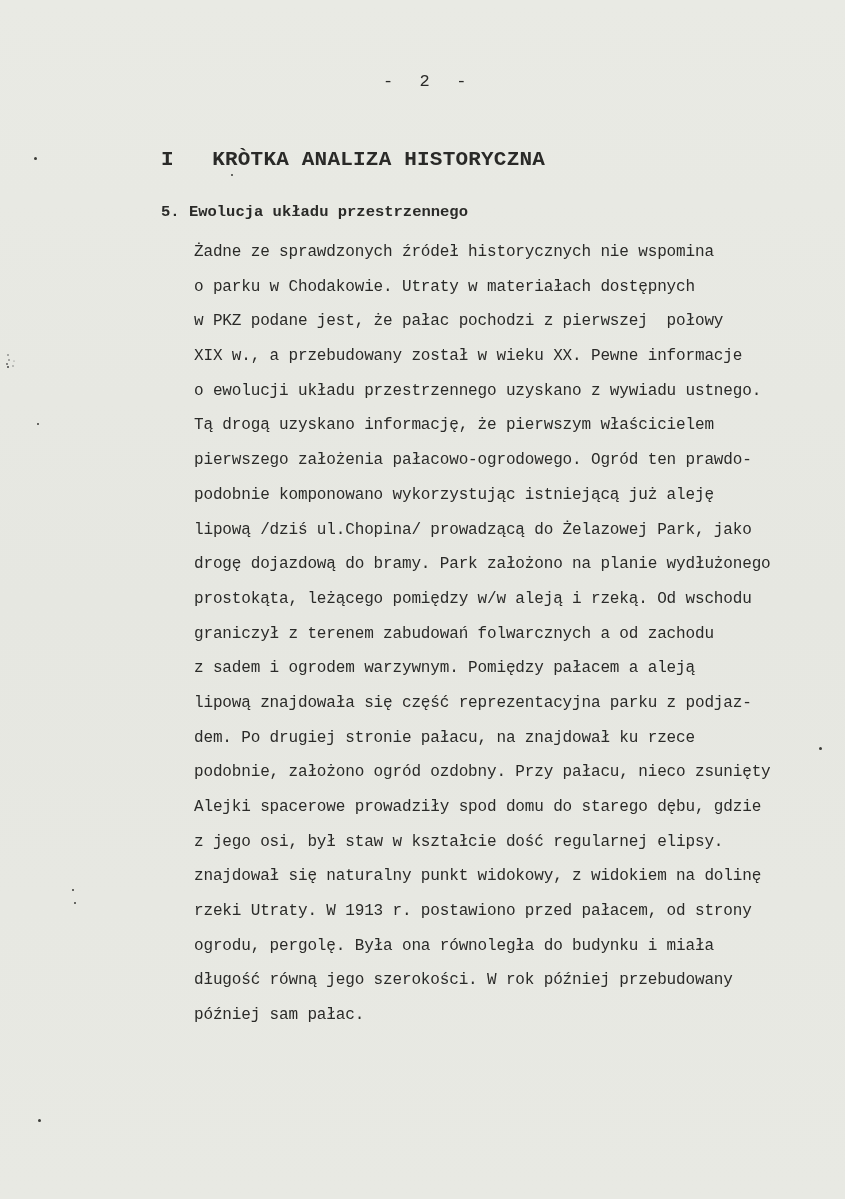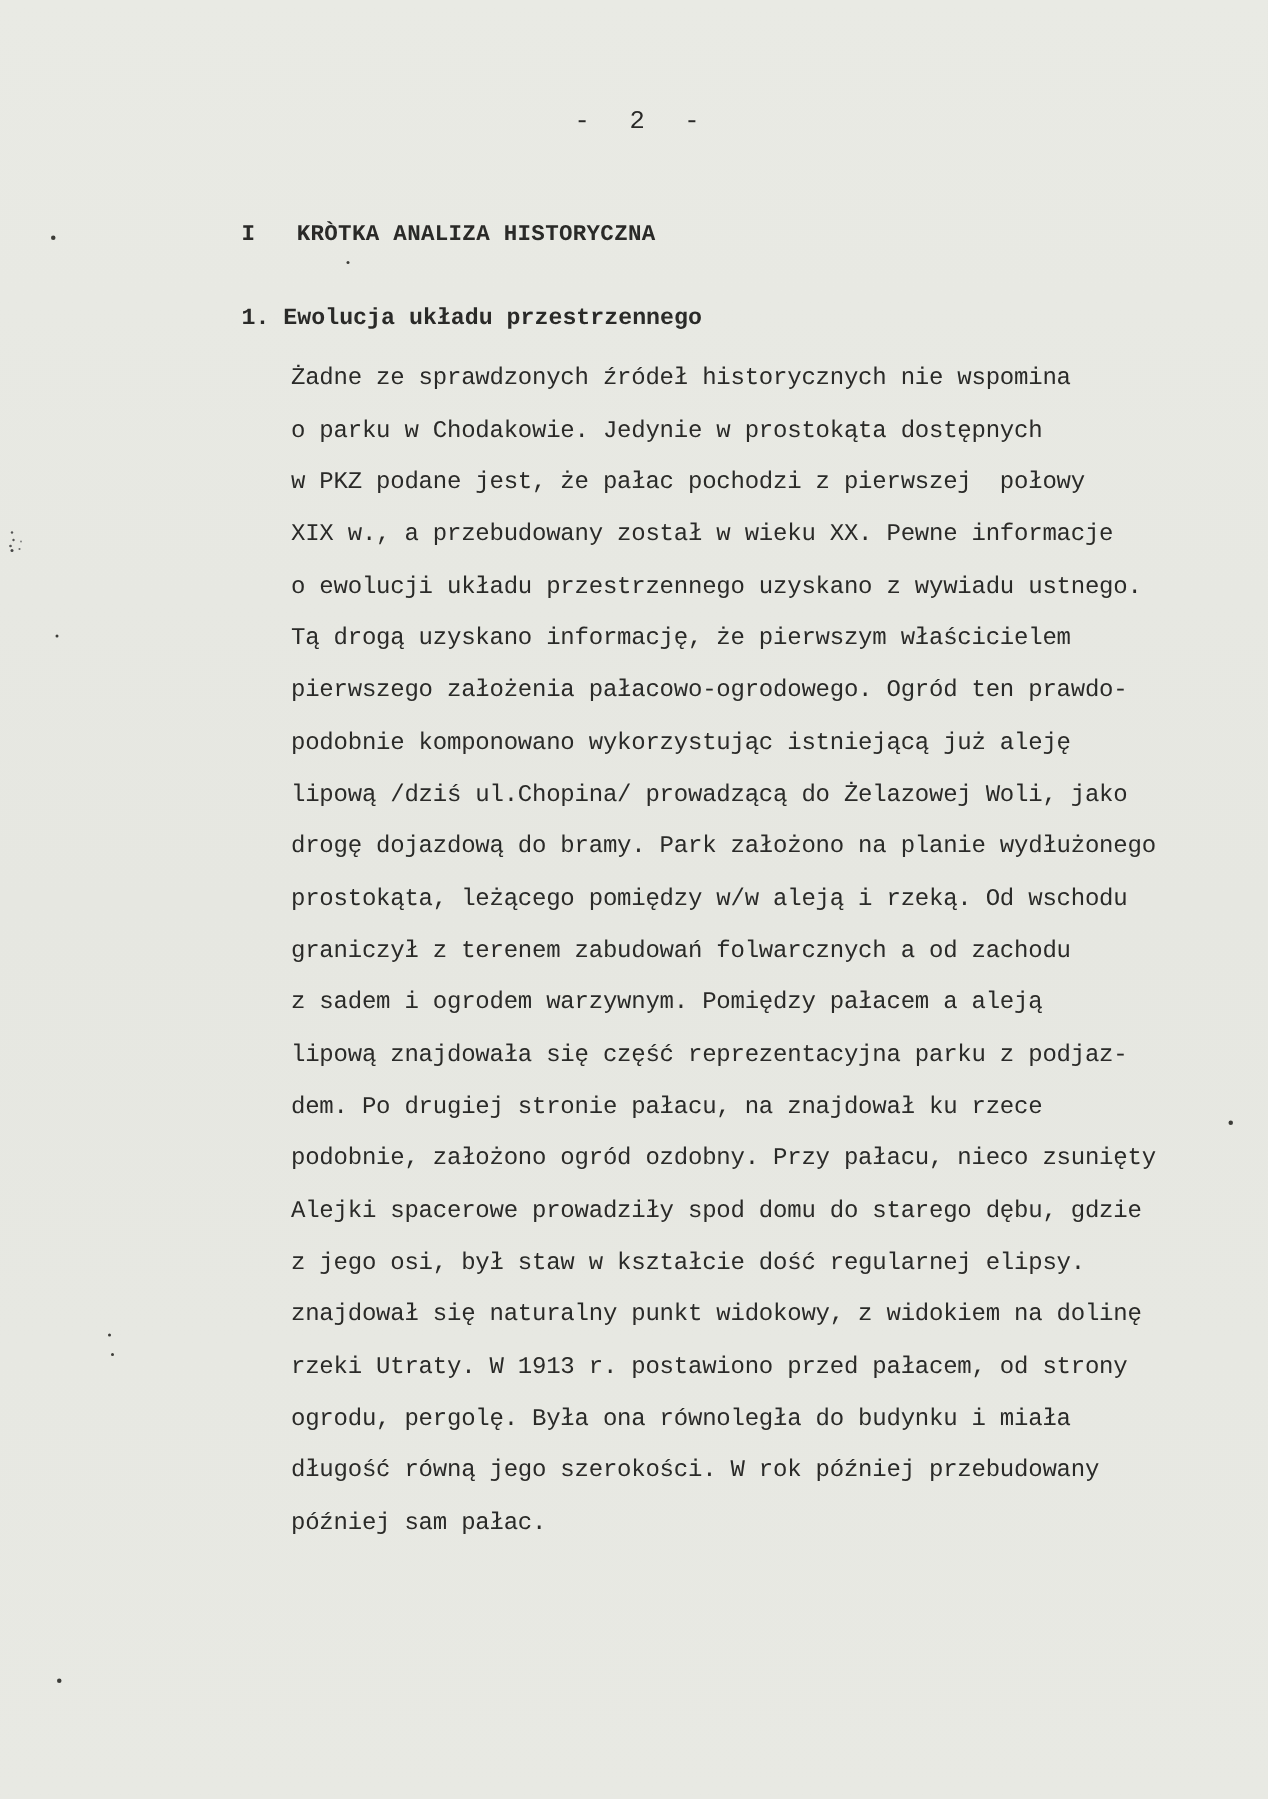--- a/index.html
+++ b/index.html
@@ -26,21 +26,21 @@
       left: 383px;
       top: 72px;
       font-size: 17px;
       letter-spacing: 2px;
       white-space: pre;
     }
     .section-heading {
       position: absolute;
       left: 161px;
       top: 148px;
-      font-size: 15px;
+      font-size: 21px;
       letter-spacing: 0.2px;
       white-space: pre;
       font-weight: bold;
     }
     .subsection-heading {
       position: absolute;
       left: 161px;
       top: 203px;
       font-size: 15.5px;
       font-weight: bold;
@@ -79,32 +79,32 @@
   </style>
 </head>
 <body>
 
 <div class="page">
 
   <div class="page-number">-  2  -</div>
 
   <div class="section-heading">I   KRÒTKA ANALIZA HISTORYCZNA</div>
 
-  <div class="subsection-heading">1. Ewolucja układu przestrzennego</div>
+  <div class="subsection-heading">5. Ewolucja układu przestrzennego</div>
 
   <ul class="body-lines">
     <li class="body-line">Żadne ze sprawdzonych źródeł historycznych nie wspomina</li>
-    <li class="body-line">o parku w Chodakowie. Jedynie w prostokąta dostępnych</li>
+    <li class="body-line">o parku w Chodakowie. Utraty w materiałach dostępnych</li>
     <li class="body-line">w PKZ podane jest, że pałac pochodzi z pierwszej  połowy</li>
     <li class="body-line">XIX w., a przebudowany został w wieku XX. Pewne informacje</li>
     <li class="body-line">o ewolucji układu przestrzennego uzyskano z wywiadu ustnego.</li>
     <li class="body-line">Tą drogą uzyskano informację, że pierwszym właścicielem</li>
     <li class="body-line">pierwszego założenia pałacowo-ogrodowego. Ogród ten prawdo-</li>
     <li class="body-line">podobnie komponowano wykorzystując istniejącą już aleję</li>
-    <li class="body-line">lipową /dziś ul.Chopina/ prowadzącą do Żelazowej Woli, jako</li>
+    <li class="body-line">lipową /dziś ul.Chopina/ prowadzącą do Żelazowej Park, jako</li>
     <li class="body-line">drogę dojazdową do bramy. Park założono na planie wydłużonego</li>
     <li class="body-line">prostokąta, leżącego pomiędzy w/w aleją i rzeką. Od wschodu</li>
     <li class="body-line">graniczył z terenem zabudowań folwarcznych a od zachodu</li>
     <li class="body-line">z sadem i ogrodem warzywnym. Pomiędzy pałacem a aleją</li>
     <li class="body-line">lipową znajdowała się część reprezentacyjna parku z podjaz-</li>
     <li class="body-line">dem. Po drugiej stronie pałacu, na znajdował ku rzece</li>
     <li class="body-line">podobnie, założono ogród ozdobny. Przy pałacu, nieco zsunięty</li>
     <li class="body-line">Alejki spacerowe prowadziły spod domu do starego dębu, gdzie</li>
     <li class="body-line">z jego osi, był staw w kształcie dość regularnej elipsy.</li>
     <li class="body-line">znajdował się naturalny punkt widokowy, z widokiem na dolinę</li>

